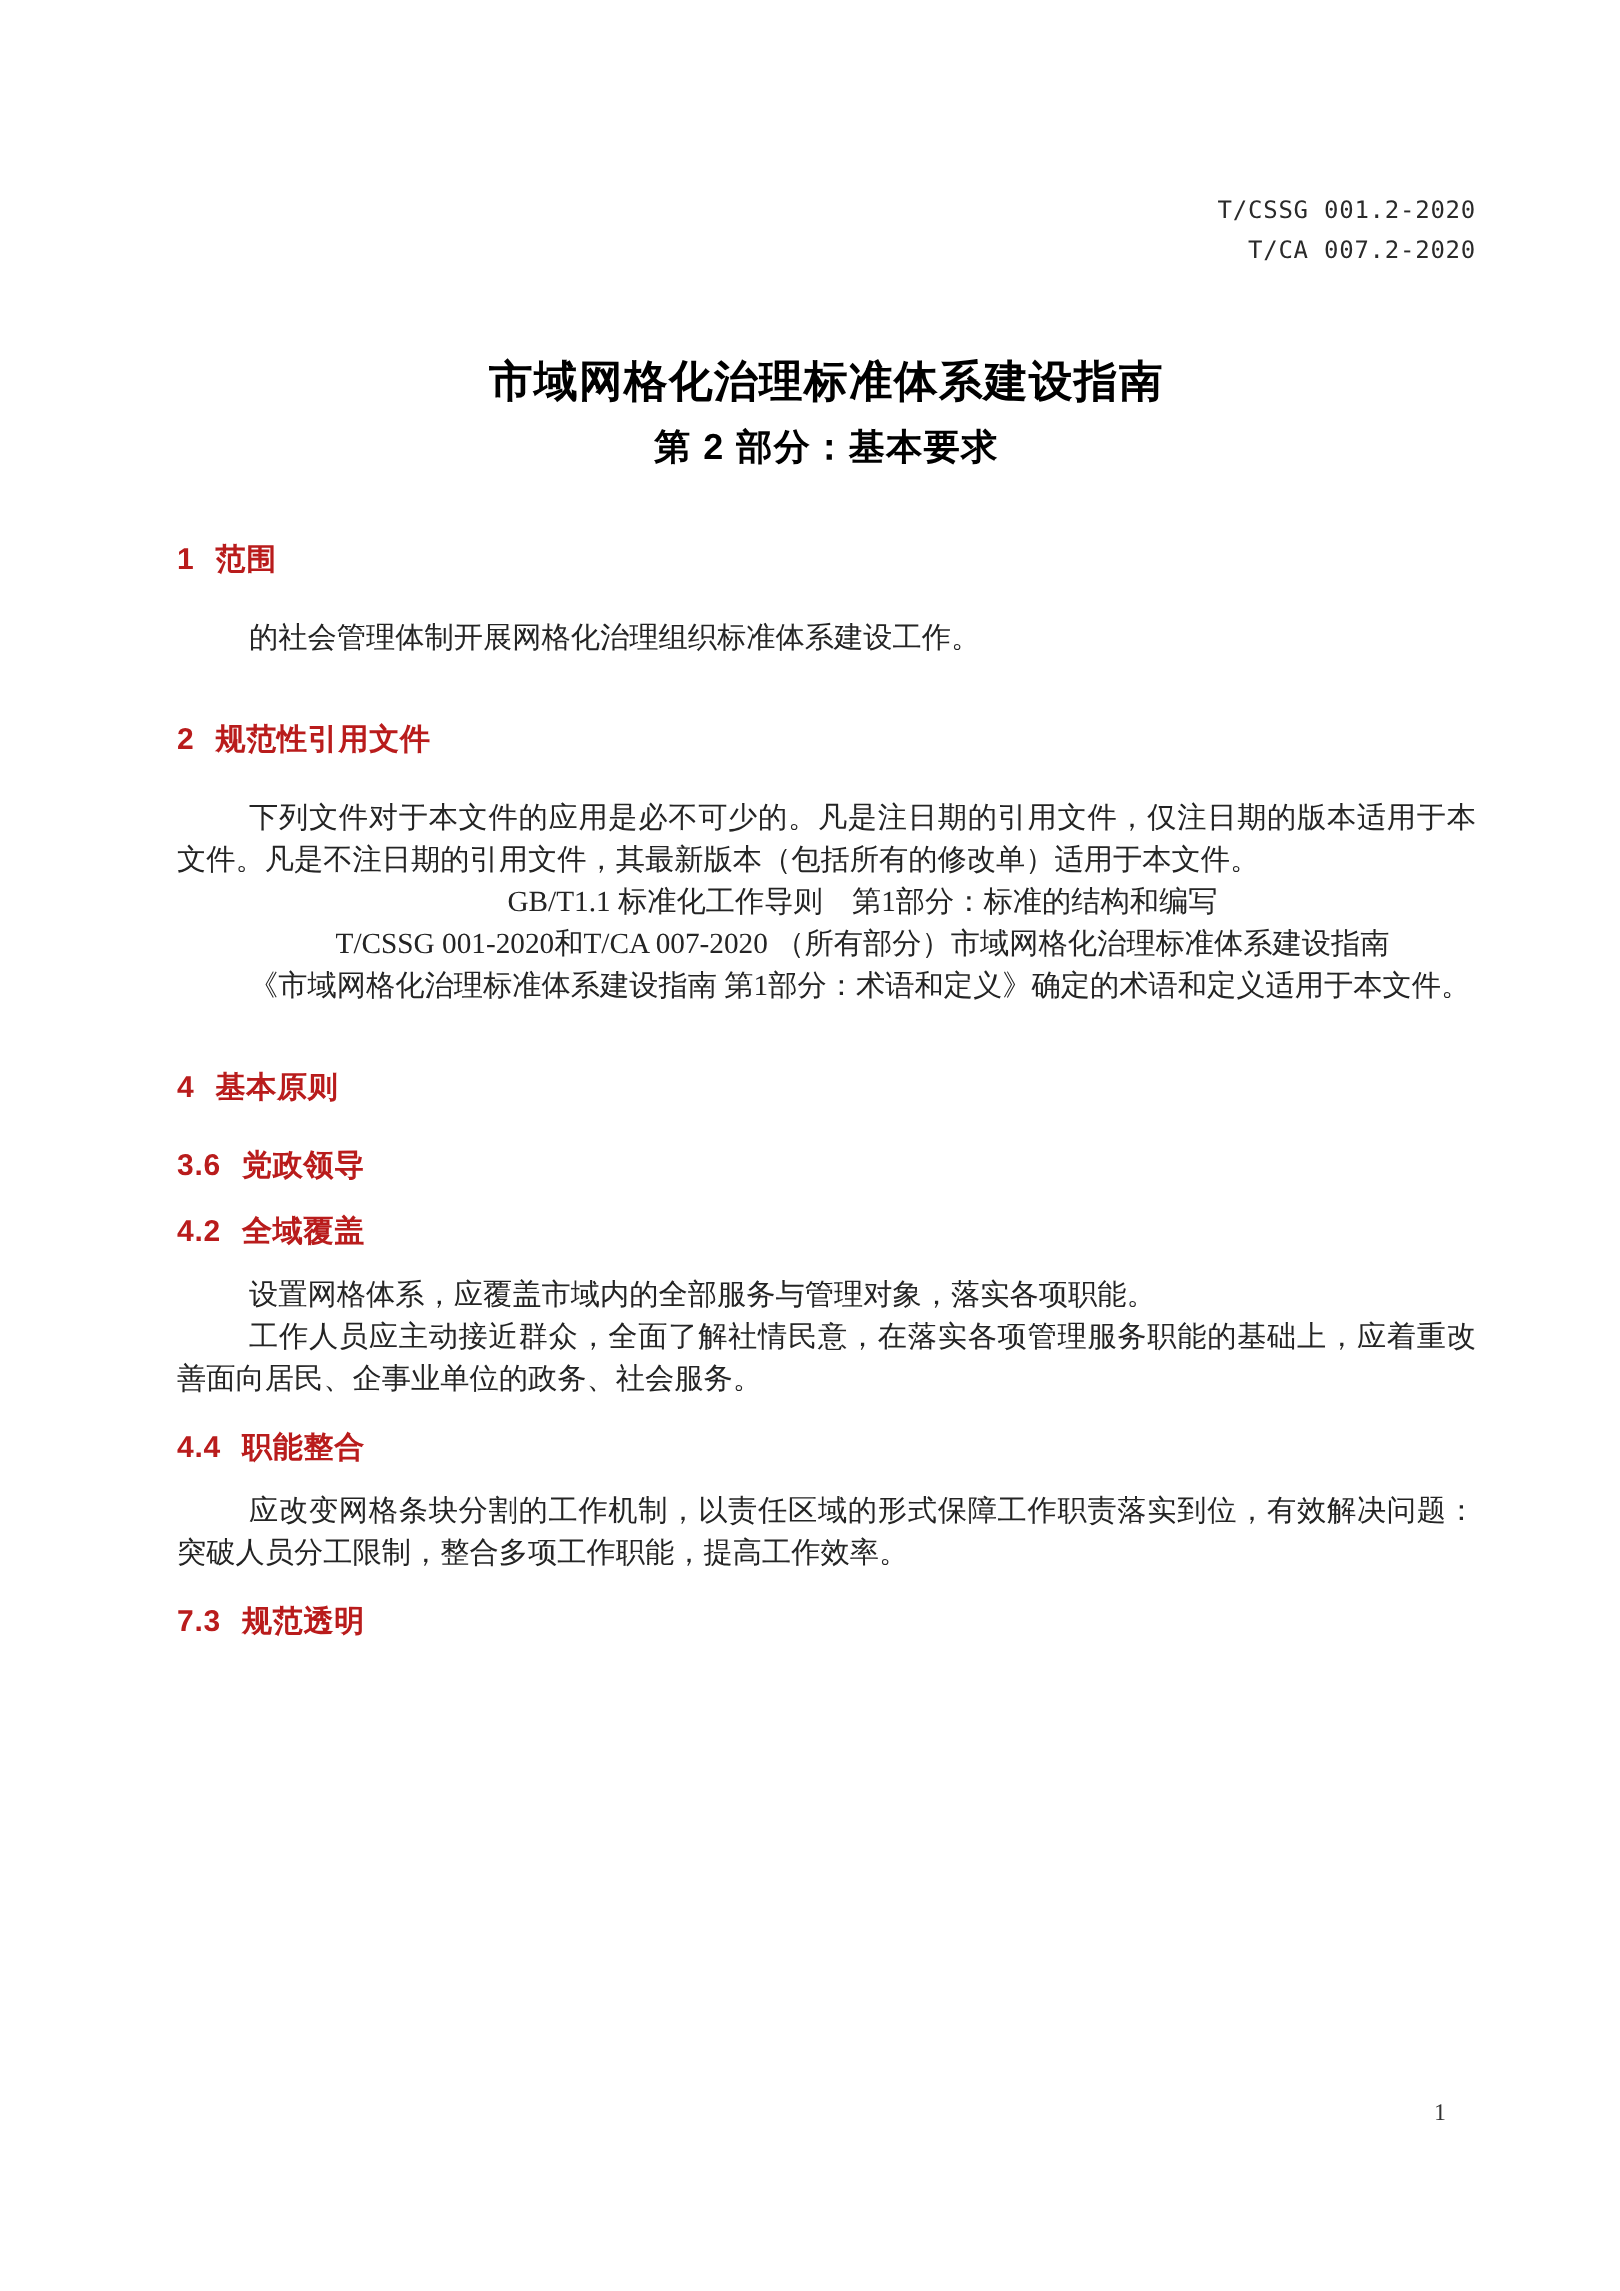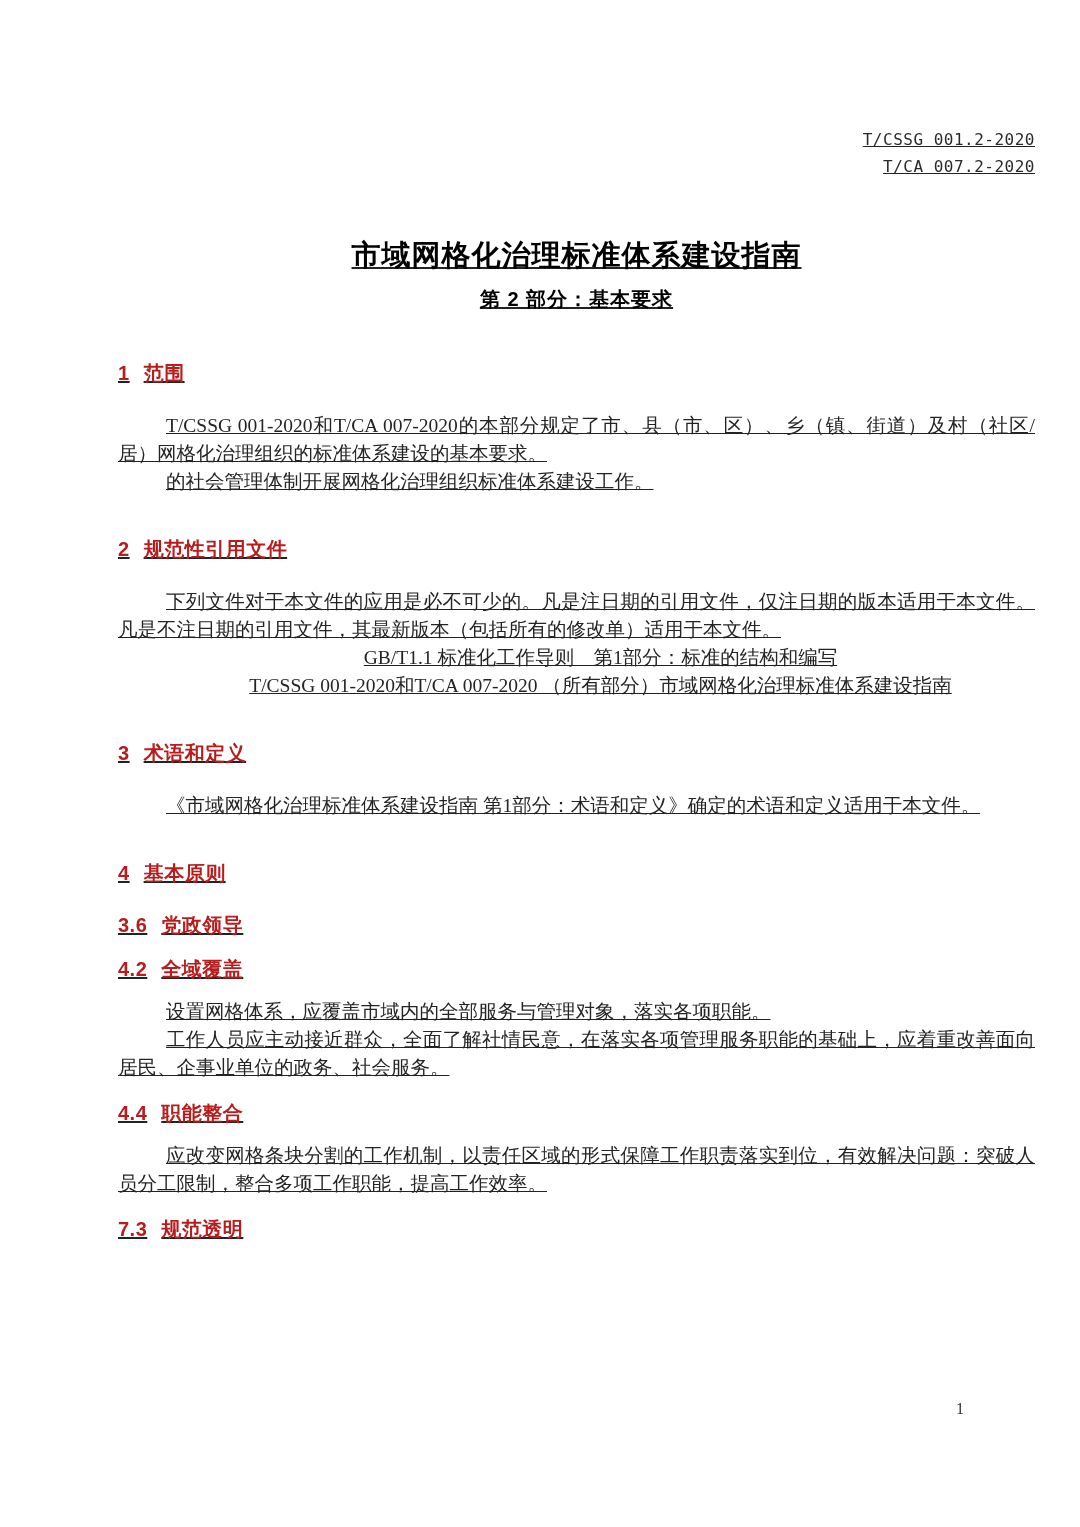--- a/index.html
+++ b/index.html
@@ -8,22 +8,21 @@
     width: 1080px;
     height: 1527px;
     margin: 0 auto;
     background: #ffffff;
     position: relative;
     color: #222222;
     overflow: hidden;
   }
   .content {
     margin-left: 118px;
-    margin-right: 45px; 
-    text-decoration: underline;
+    margin-right: 96px; 
   }
   .doc-codes {
     padding-top: 126px;
     text-align: right;
     font-family: "DejaVu Sans Mono", monospace;
     font-size: 16px;
     line-height: 27px;
     letter-spacing: 0.5px;
     color: #2a2a2a;
   }
@@ -35,21 +34,21 @@
     color: #000000;
   }
   .title-line1 {
     display: block;
     font-size: 29px;
     line-height: 46px;
     letter-spacing: 1px;
   }
   .title-line2 {
     display: block;
-    font-size: 20px;
+    font-size: 24px;
     line-height: 42px;
     letter-spacing: 1px;
   }
   h2.sec-heading {
     font-family: "Liberation Sans", sans-serif;
     font-weight: 700;
     font-size: 20px;
     line-height: 26px;
     margin: 40px 0 26px 0;
     color: #b91c1c;
@@ -93,37 +92,33 @@
 
     <h1 class="doc-title">
       <span class="title-line1">市域网格化治理标准体系建设指南</span>
       <span class="title-line2">第 2 部分：基本要求</span>
     </h1>
 
     <div class="sec">
       <h2 class="sec-heading">
         <span class="sec-num">1</span><span class="sec-title">范围</span>
       </h2>
-      <p class="body-para">T/CSSG 001-2020和T/CA 007-2020的本部分规定了市、县（市、区）、乡（镇、街道）及村（社区/居）网格化治理组织的标准体系建设的基本要求。</p>
       <p class="body-para">的社会管理体制开展网格化治理组织标准体系建设工作。</p>
     </div>
 
     <div class="sec">
       <h2 class="sec-heading">
         <span class="sec-num">2</span><span class="sec-title">规范性引用文件</span>
       </h2>
       <p class="body-para">下列文件对于本文件的应用是必不可少的。凡是注日期的引用文件，仅注日期的版本适用于本文件。凡是不注日期的引用文件，其最新版本（包括所有的修改单）适用于本文件。</p>
       <p class="body-para ref">GB/T1.1 标准化工作导则　第1部分：标准的结构和编写</p>
       <p class="body-para ref">T/CSSG 001-2020和T/CA 007-2020 （所有部分）市域网格化治理标准体系建设指南</p>
     </div>
 
     <div class="sec">
-      <h2 class="sec-heading">
-        <span class="sec-num">3</span><span class="sec-title">术语和定义</span>
-      </h2>
       <p class="body-para">《市域网格化治理标准体系建设指南 第1部分：术语和定义》确定的术语和定义适用于本文件。</p>
     </div>
 
     <div class="sec">
       <h2 class="sec-heading">
         <span class="sec-num">4</span><span class="sec-title">基本原则</span>
       </h2>
     </div>
 
     <div class="sec sub">

